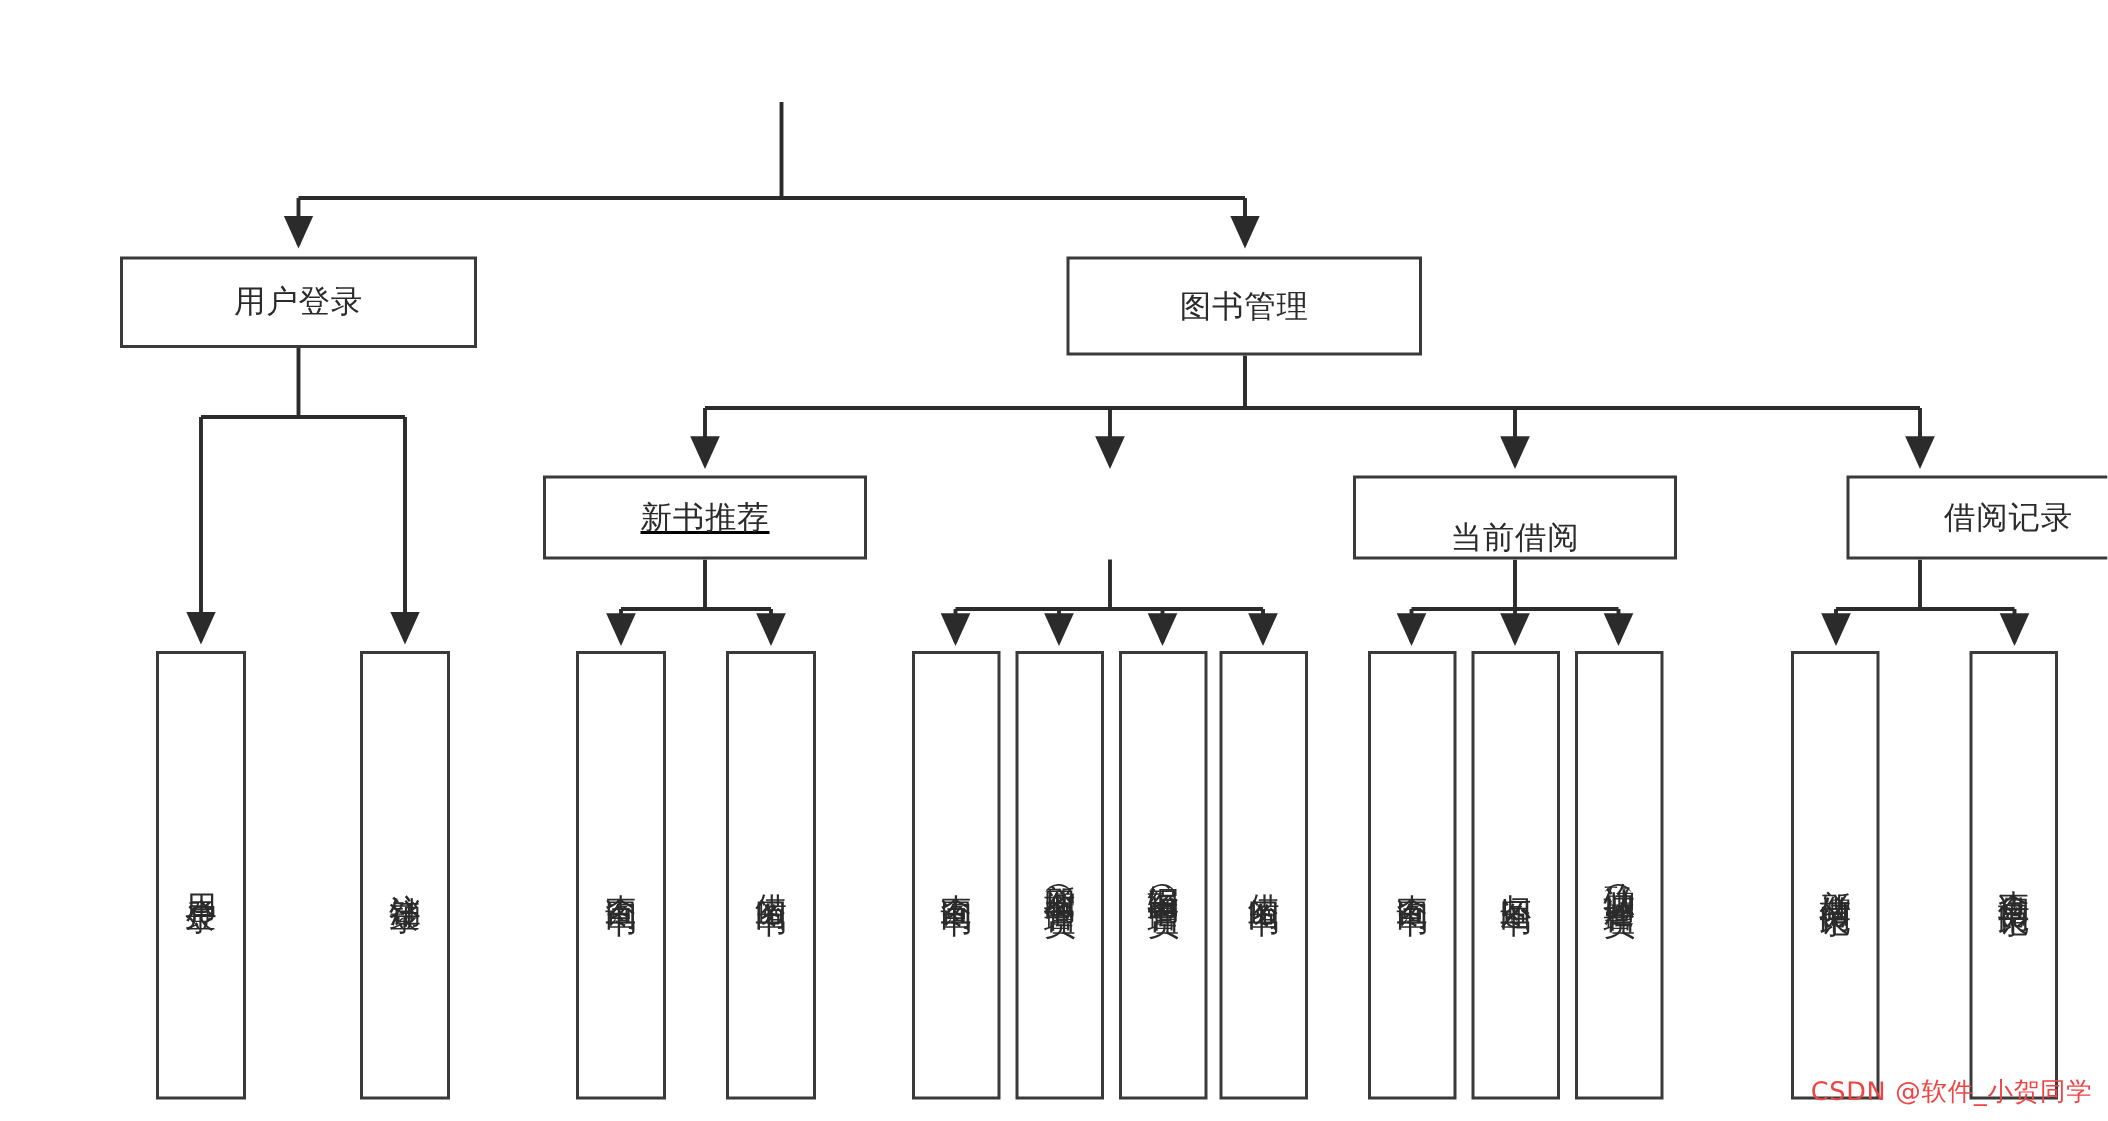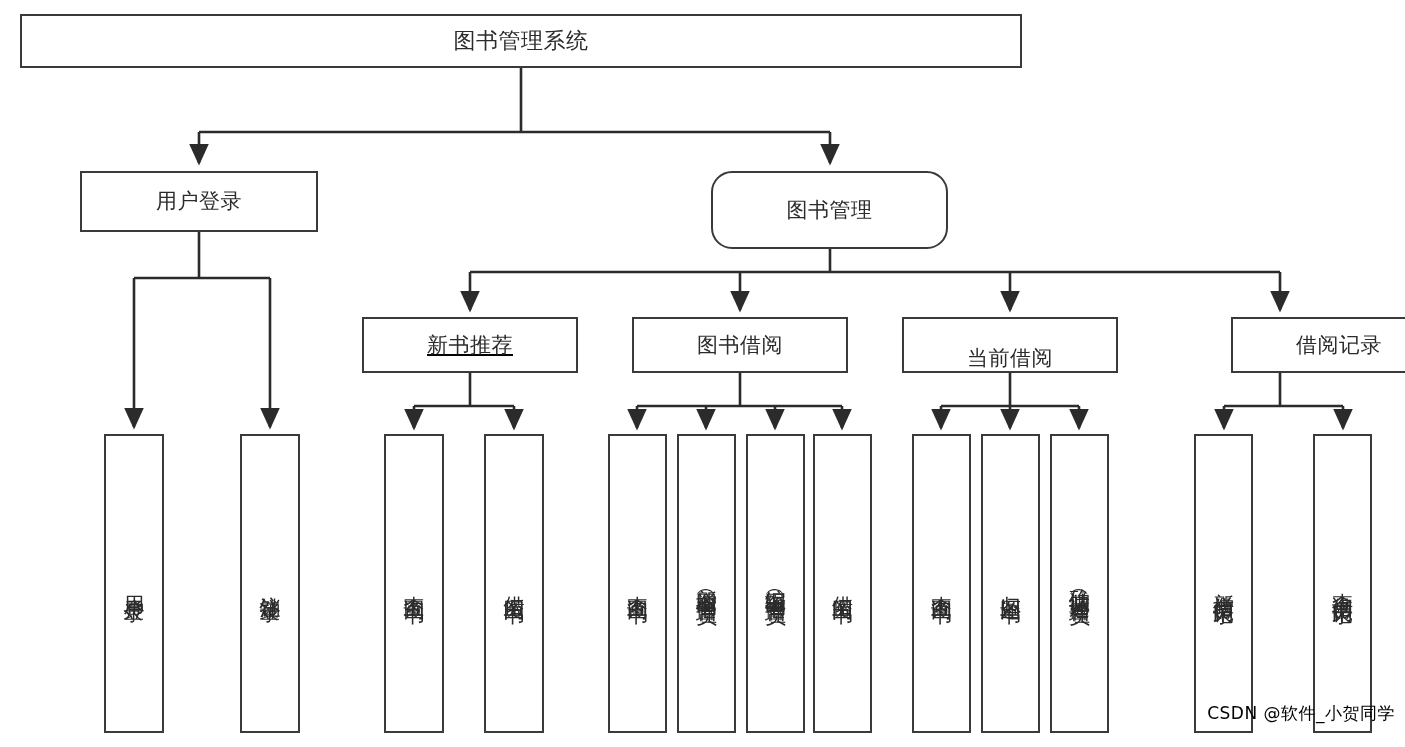--- a/index.html
+++ b/index.html
@@ -59,23 +59,23 @@
     writing-mode: vertical-rl;
     text-orientation: upright;
     font-size: 21px;
     line-height: 1.05;
     letter-spacing: 2.5px;
     max-height: 100%;
   }
   #watermark {
     position: absolute;
     right: 10px;
-    bottom: 22px;
+    bottom: 8px;
     font-size: 17px;
-    color: #000000;
+    color: #ef4444;
     letter-spacing: 0.5px;
     white-space: nowrap;
     font-family: "DejaVu Sans", "Liberation Sans", sans-serif;
   }
 </style>
 </head>
 <body>
 
 <div id="canvas">
 
@@ -122,36 +122,30 @@
       <path d="M1010,406 L1010,428" marker-end="url(#arrow)"></path>
       <path d="M1079,406 L1079,428" marker-end="url(#arrow)"></path>
 
       <path d="M1280,373 L1280,406"></path>
       <path d="M1224,406 L1343,406"></path>
       <path d="M1224,406 L1224,428" marker-end="url(#arrow)"></path>
       <path d="M1343,406 L1343,428" marker-end="url(#arrow)"></path>
     </g>
   </svg>
 
-  <div class="node h root" style="left:20px; top:14px; width:1002px; height:54px;">
-    <span class="label">图书管理系统</span>
-  </div>
 
   <div class="node h" style="left:80px; top:171px; width:238px; height:61px;">
     <span class="label">用户登录</span>
   </div>
-  <div class="node h" style="left:711px; top:171px; width:237px; height:78px;border-radius:21px;">
+  <div class="node h" style="left:711px; top:171px; width:237px; height:66px;">
     <span class="label">图书管理</span>
   </div>
 
   <div class="node h" style="left:362px; top:317px; width:216px; height:56px;text-decoration:underline;">
     <span class="label">新书推荐</span>
-  </div>
-  <div class="node h" style="left:632px; top:317px; width:216px; height:56px;">
-    <span class="label">图书借阅</span>
   </div>
   <div class="node h" style="left:902px; top:317px; width:216px; height:56px;align-items:flex-end;">
     <span class="label">当前借阅</span>
   </div>
   <div class="node h" style="left:1231px; top:317px; width:216px; height:56px;">
     <span class="label">借阅记录</span>
   </div>
 
   <div class="node v" style="left:104px; top:434px; width:60px; height:299px;">
     <span class="label">用户登录</span>

